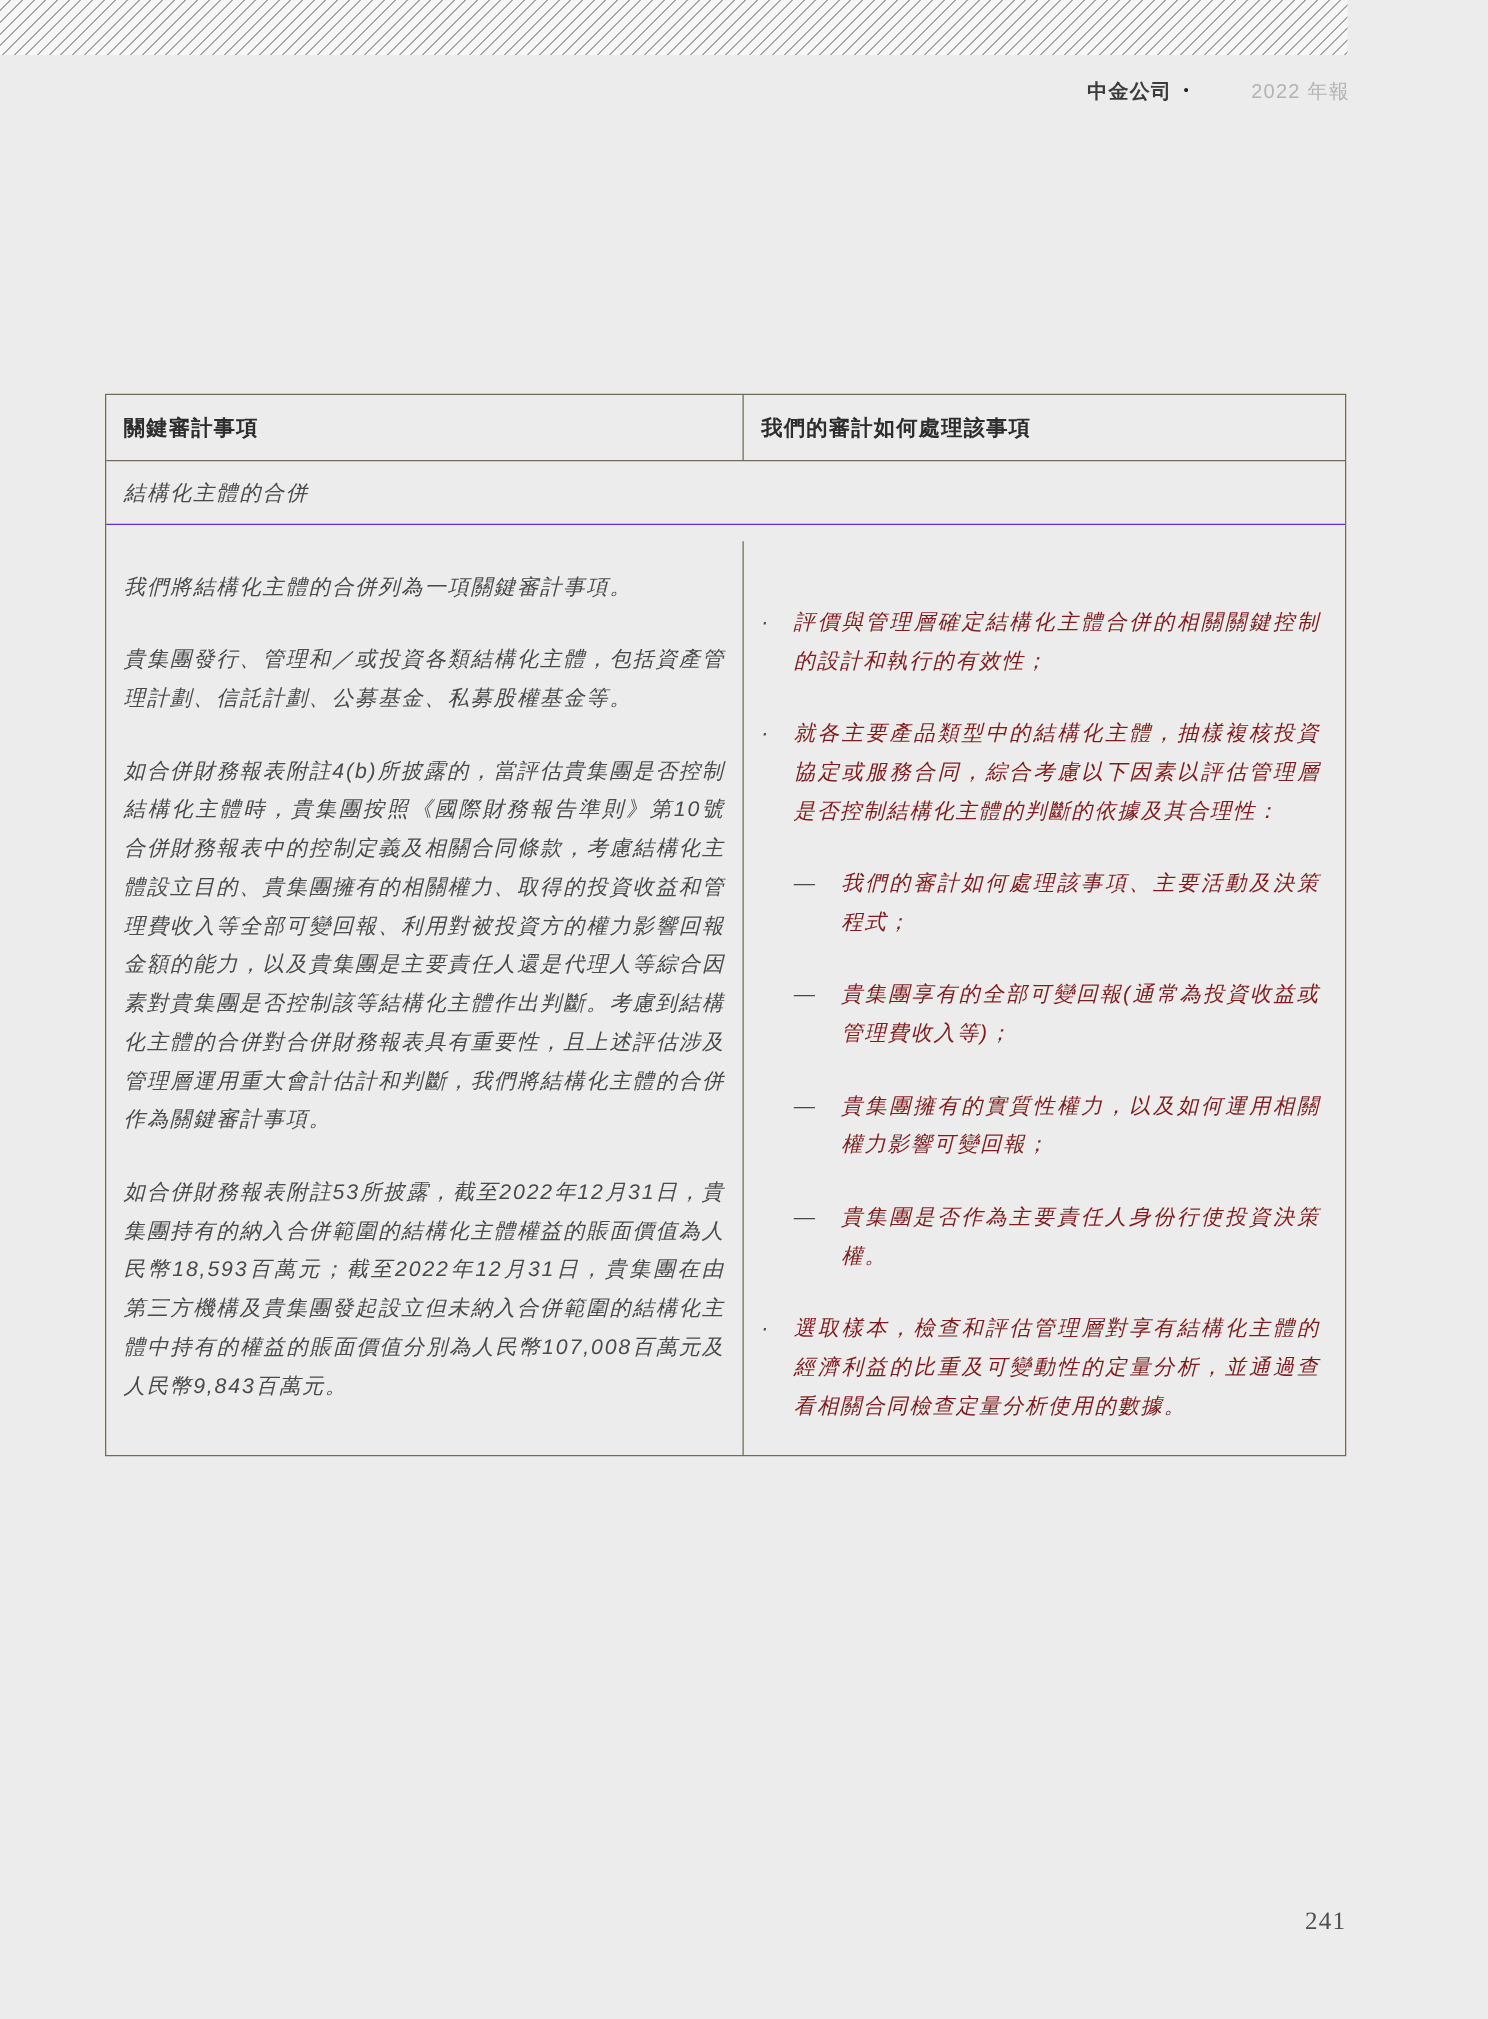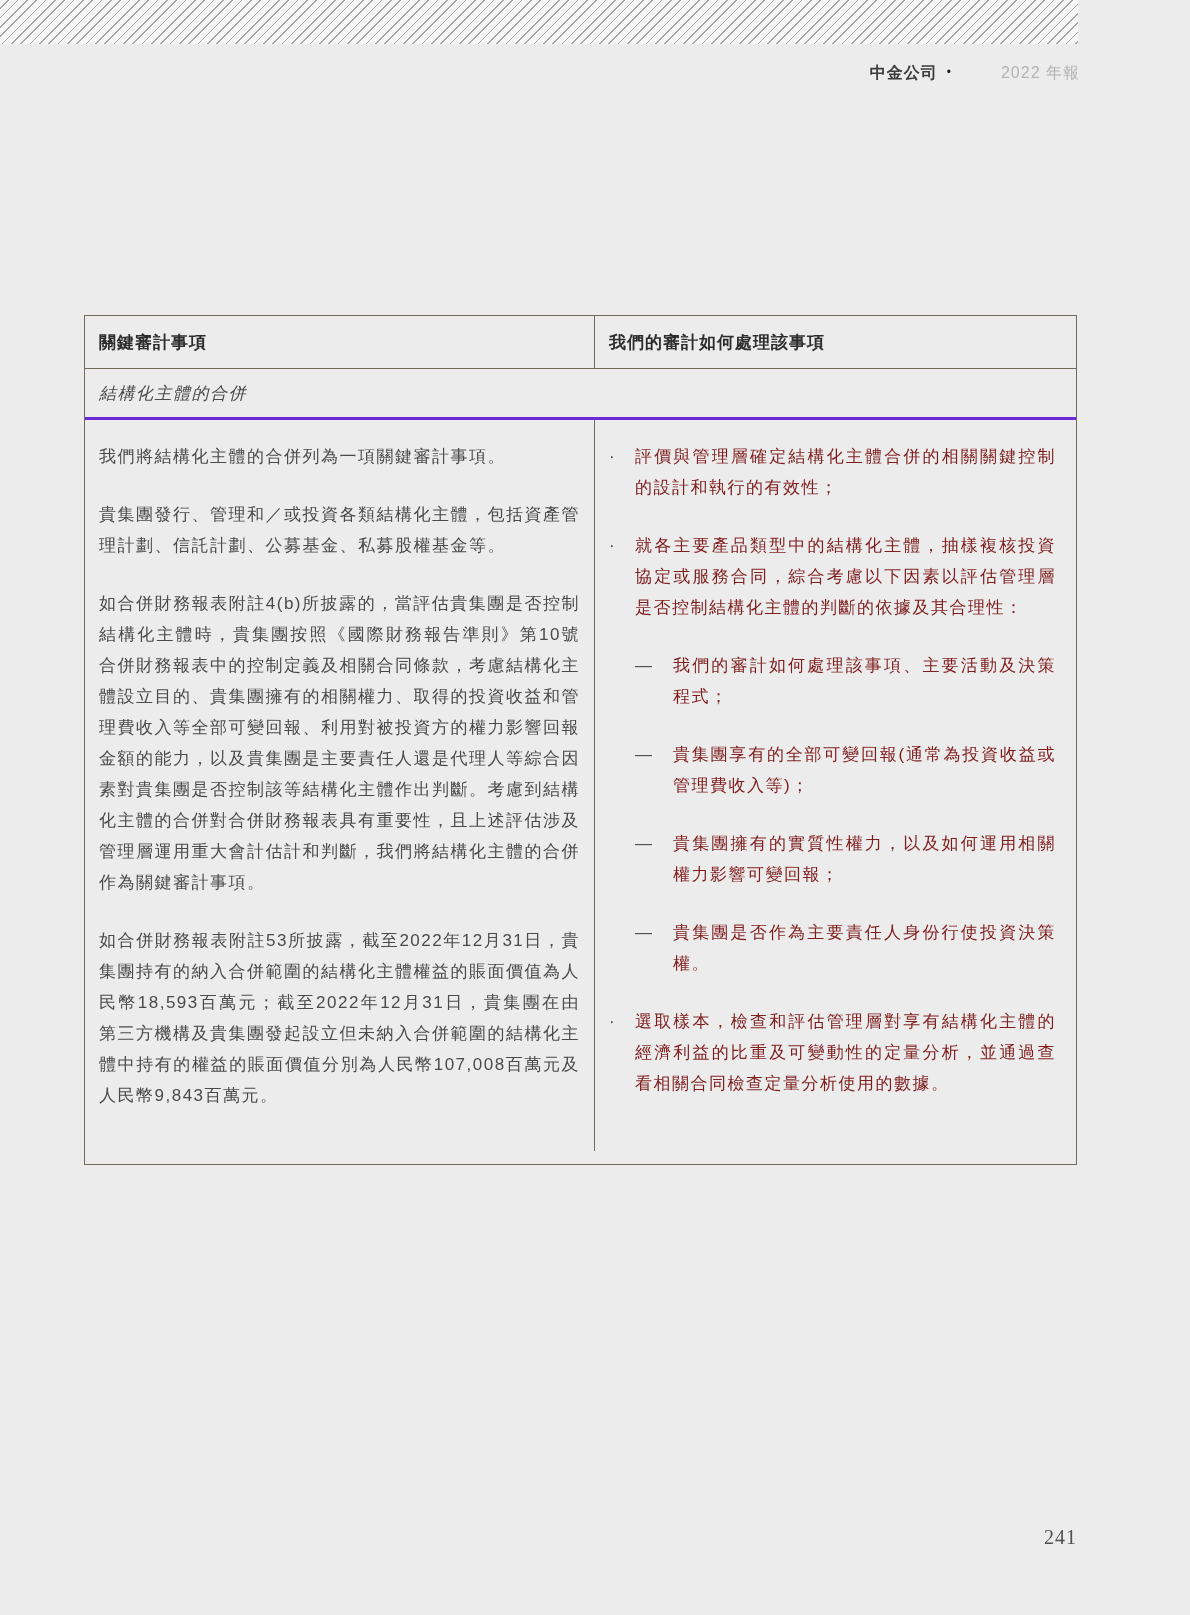--- a/index.html
+++ b/index.html
@@ -52,28 +52,28 @@
   }
   .row { display: flex; }
   .row.head { height: 53px; border-bottom: 1px solid #6f6b56; align-items: center; }
   .row.head .cell {
     font-weight: bold; font-size: 17px; letter-spacing: 1px; color: #2d2d2d;
     padding: 0 14px; height: 100%; display: flex; align-items: center;
   }
   .cell.left  { width: 510px; border-right: 1px solid #6f6b56; }
   .cell.right { flex: 1; }
   .row.sub {
-    height: 51px; border-bottom: 3px solid #6d28d9;
+    height: 51px; border-bottom: 1px solid #6d28d9;
     align-items: center;
   }
   .section-title {
     font-style: italic; font-size: 17px; letter-spacing: 1.5px;
     color: #4a4a4a; padding: 0 14px;
   }
-  .row.content { min-height: 744px; align-items: flex-start; }
+  .row.content { min-height: 744px; align-items: flex-end; font-style: italic; }
   .row.content .cell { padding: 21px 14px 24px 14px; }
   .row.content .cell.right { padding-right: 20px; }
 
   .para {
     font-size: 17px; line-height: 31px; letter-spacing: 1.5px;
     text-align: justify; color: #4a4a4a;
     margin-bottom: 27px;
   }
   .para:last-child { margin-bottom: 16px; }
 

